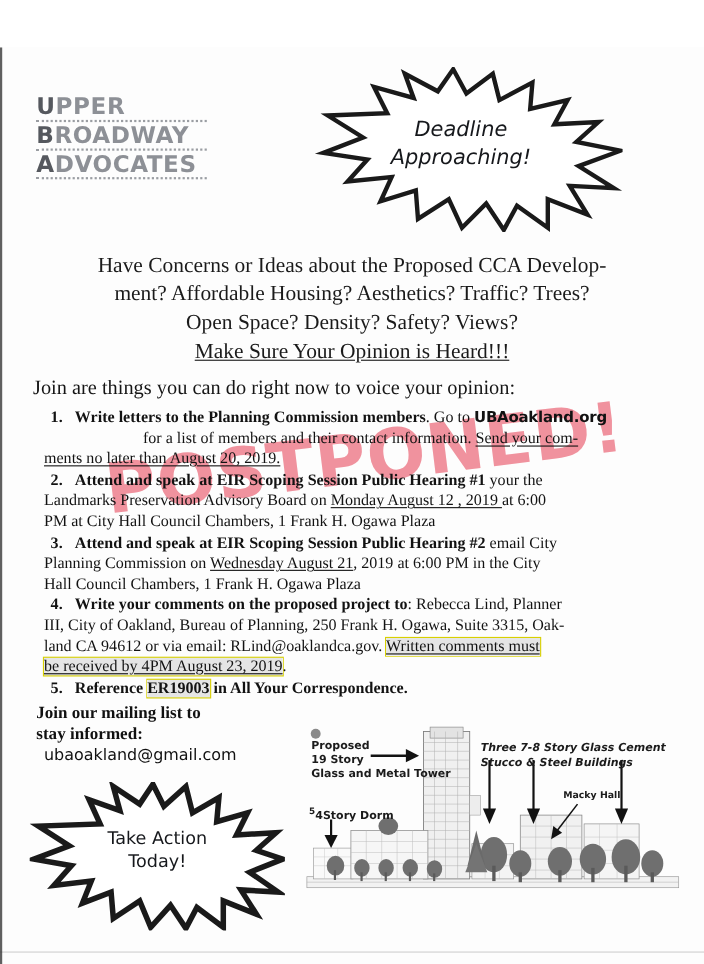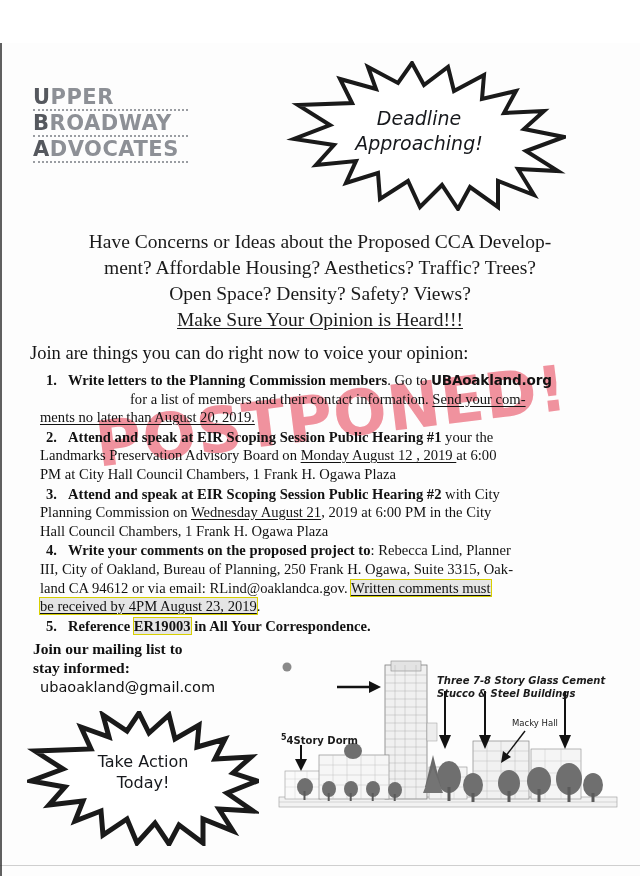--- a/index.html
+++ b/index.html
@@ -210,21 +210,21 @@
     font-family: "DejaVu Sans", sans-serif;
     font-weight: bold;
     color: #1b1b1b;
     line-height: 12.5px;
     white-space: nowrap;
   }
   #lbl-tower  { left: 6px;   top: 14px;  font-size: 10px; }
   #lbl-dorm   { left: 4px;   top: 73px;  font-size: 10px; }
   #lbl-dorm sup { font-size: 8px; }
   #lbl-three  { left: 160px; top: 16px;  font-size: 10px; font-style: italic; }
-  #lbl-macky  { left: 235px; top: 58px;  font-size: 8.5px; font-weight: normal; }
+  #lbl-macky  { left: 235px; top: 58px;  font-size: 8.5px; font-weight: bold; }
 </style>
 </head>
 <body>
 
 <div id="page">
 
   <div id="logo">
     <div class="logo-line"><span class="cap">U</span><span>PPER</span></div>
     <div class="logo-line"><span class="cap">B</span><span>ROADWAY</span></div>
     <div class="logo-line"><span class="cap">A</span><span>DVOCATES</span></div>
@@ -264,21 +264,21 @@
 
     <div class="li">
       <span class="num">2.</span>
       <span class="b">Attend and speak at EIR Scoping Session Public Hearing #1</span><span> your the</span>
       <span class="indent0" style="padding-left:0"><span>Landmarks Preservation Advisory Board on </span><span class="u">Monday August 12 , 2019 </span><span>at 6:00</span></span>
       <span class="indent0" style="padding-left:0">PM at City Hall Council Chambers, 1 Frank H. Ogawa Plaza</span>
     </div>
 
     <div class="li">
       <span class="num">3.</span>
-      <span class="b">Attend and speak at EIR Scoping Session Public Hearing #2</span><span> with City</span>
+      <span class="b">Attend and speak at EIR Scoping Session Public Hearing #2</span><span> email City</span>
       <span class="indent0" style="padding-left:0"><span>Planning Commission on </span><span class="u">Wednesday August 21</span><span>, 2019 at 6:00 PM in the City</span></span>
       <span class="indent0" style="padding-left:0">Hall Council Chambers, 1 Frank H. Ogawa Plaza</span>
     </div>
 
     <div class="li">
       <span class="num">4.</span>
       <span class="b">Write your comments on the proposed project to</span><span>:  Rebecca Lind, Planner</span>
       <span class="indent0" style="padding-left:0">III, City of Oakland, Bureau of Planning, 250 Frank H. Ogawa, Suite 3315, Oak-</span>
       <span class="indent0" style="padding-left:0"><span>land CA 94612 or via email: RLind@oaklandca.gov. </span><span class="hl u">Written comments must</span></span>
       <span class="indent0"><span class="hl u">be received by 4PM August 23, 2019</span><span>.</span></span>
@@ -436,20 +436,25 @@
       <polygon points="288,90 282,76 294,76" fill="#121212"></polygon>
 
       <g stroke="#121212" stroke-width="1.4" fill="none">
         <line x1="248" y1="72" x2="228" y2="98"></line>
       </g>
       <polygon points="224,104 226,92 234,98" fill="#121212"></polygon>
 
       <circle cx="10" cy="8" r="4.5" fill="#8a8a8a"></circle>
     </svg>
 
+    <div class="ren-label" id="lbl-tower">
+      <div>Proposed</div>
+      <div>19 Story</div>
+      <div>Glass and Metal Tower</div>
+    </div>
 
     <div class="ren-label" id="lbl-dorm"><sup>5</sup><span>4</span><span>Story Dorm</span></div>
 
     <div class="ren-label" id="lbl-three">
       <div>Three 7-8 Story Glass Cement</div>
       <div>Stucco &amp; Steel Buildings</div>
     </div>
 
     <div class="ren-label" id="lbl-macky">Macky Hall</div>
   </div>

